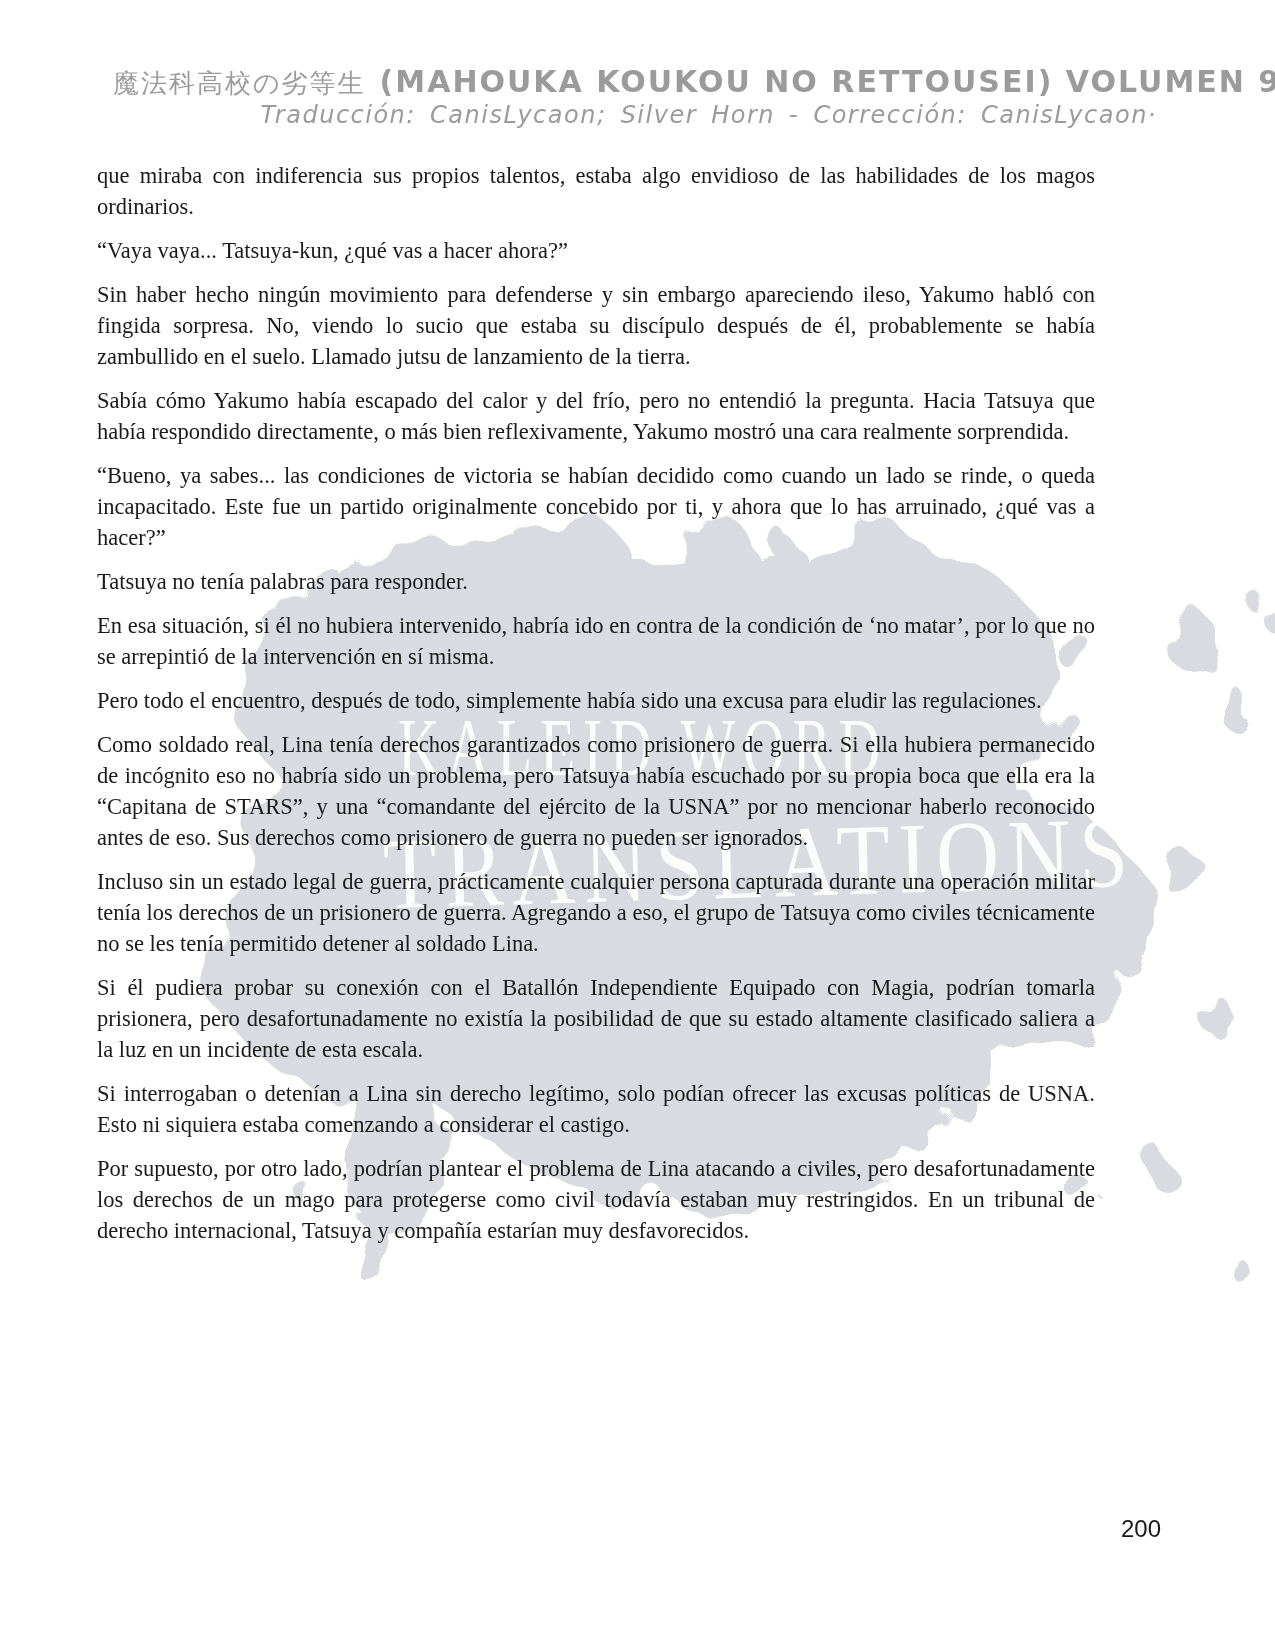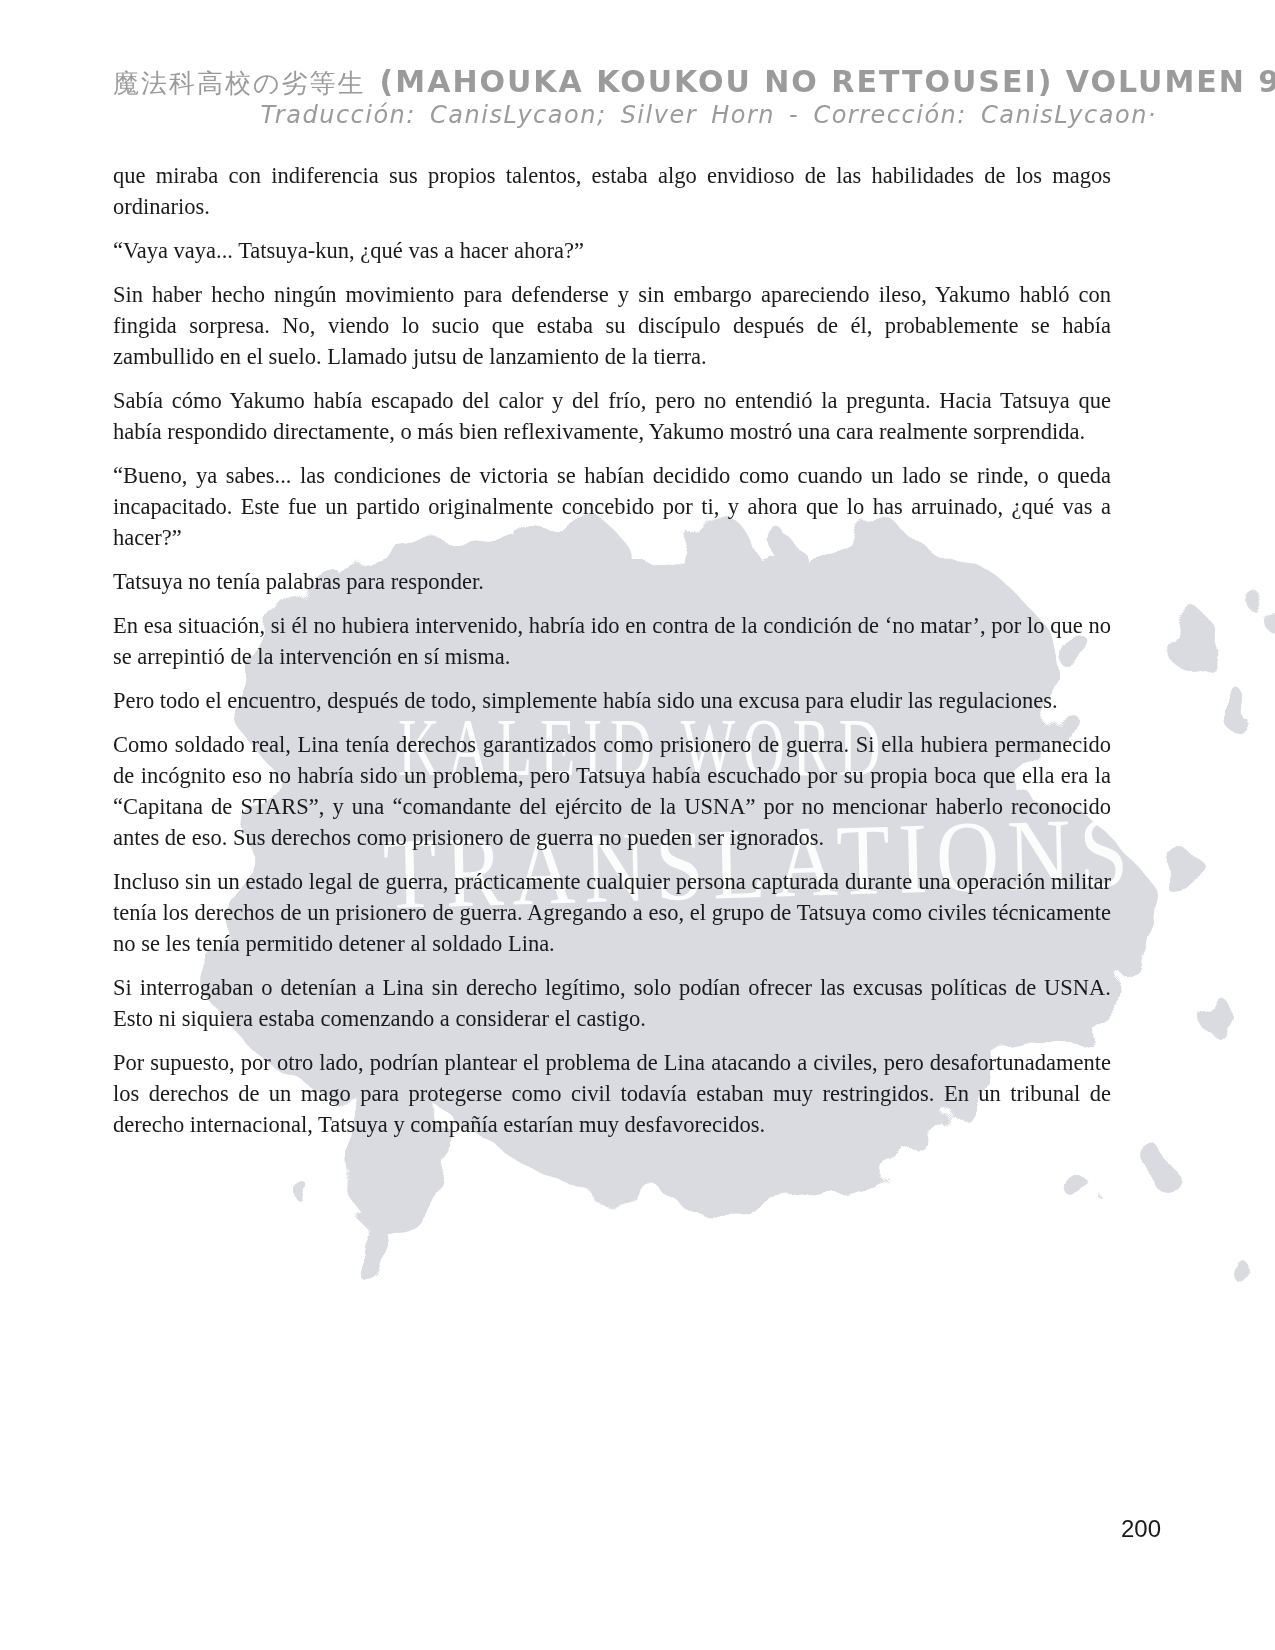--- a/index.html
+++ b/index.html
@@ -65,21 +65,21 @@
   .wm-line2{
     left:362px;top:816px;
     font-size:92px;
     letter-spacing:9px;
     transform:scale(0.95,1.1) rotate(-1.5deg);
   }
 
   
   .body-text{
     position:absolute;
-    left:113px;top:160px;width:998px;
+    left:97px;top:160px;width:998px;
     z-index:2;
     color:var(--body-text);
     font-size:22.5px;
     line-height:31px;
     text-align:justify;
   }
   .body-text p{margin:0 0 13px 0;}
 
   
   .page-number{
@@ -151,19 +151,20 @@
         <p>que miraba con indiferencia sus propios talentos, estaba algo envidioso de las habilidades de los magos ordinarios.</p>
         <p>“Vaya vaya... Tatsuya-kun, ¿qué vas a hacer ahora?”</p>
         <p>Sin haber hecho ningún movimiento para defenderse y sin embargo apareciendo ileso, Yakumo habló con fingida sorpresa. No, viendo lo sucio que estaba su discípulo después de él, probablemente se había zambullido en el suelo. Llamado jutsu de lanzamiento de la tierra.</p>
         <p>Sabía cómo Yakumo había escapado del calor y del frío, pero no entendió la pregunta. Hacia Tatsuya que había respondido directamente, o más bien reflexivamente, Yakumo mostró una cara realmente sorprendida.</p>
         <p>“Bueno, ya sabes... las condiciones de victoria se habían decidido como cuando un lado se rinde, o queda incapacitado. Este fue un partido originalmente concebido por ti, y ahora que lo has arruinado, ¿qué vas a hacer?”</p>
         <p>Tatsuya no tenía palabras para responder.</p>
         <p>En esa situación, si él no hubiera intervenido, habría ido en contra de la condición de ‘no matar’, por lo que no se arrepintió de la intervención en sí misma.</p>
         <p>Pero todo el encuentro, después de todo, simplemente había sido una excusa para eludir las regulaciones.</p>
         <p>Como soldado real, Lina tenía derechos garantizados como prisionero de guerra. Si ella hubiera permanecido de incógnito eso no habría sido un problema, pero Tatsuya había escuchado por su propia boca que ella era la “Capitana de STARS”, y una “comandante del ejército de la USNA” por no mencionar haberlo reconocido antes de eso. Sus derechos como prisionero de guerra no pueden ser ignorados.</p>
         <p>Incluso sin un estado legal de guerra, prácticamente cualquier persona capturada durante una operación militar tenía los derechos de un prisionero de guerra. Agregando a eso, el grupo de Tatsuya como civiles técnicamente no se les tenía permitido detener al soldado Lina.</p>
+        <p>Si él pudiera probar su conexión con el Batallón Independiente Equipado con Magia, podrían tomarla prisionera, pero desafortunadamente no existía la posibilidad de que su estado altamente clasificado saliera a la luz en un incidente de esta escala.</p>
         <p>Si interrogaban o detenían a Lina sin derecho legítimo, solo podían ofrecer las excusas políticas de USNA. Esto ni siquiera estaba comenzando a considerar el castigo.</p>
         <p>Por supuesto, por otro lado, podrían plantear el problema de Lina atacando a civiles, pero desafortunadamente los derechos de un mago para protegerse como civil todavía estaban muy restringidos. En un tribunal de derecho internacional, Tatsuya y compañía estarían muy desfavorecidos.</p>
       </div>
   </main>
 
   <span class="page-number">200</span>
 </div>
 
 </body></html>

